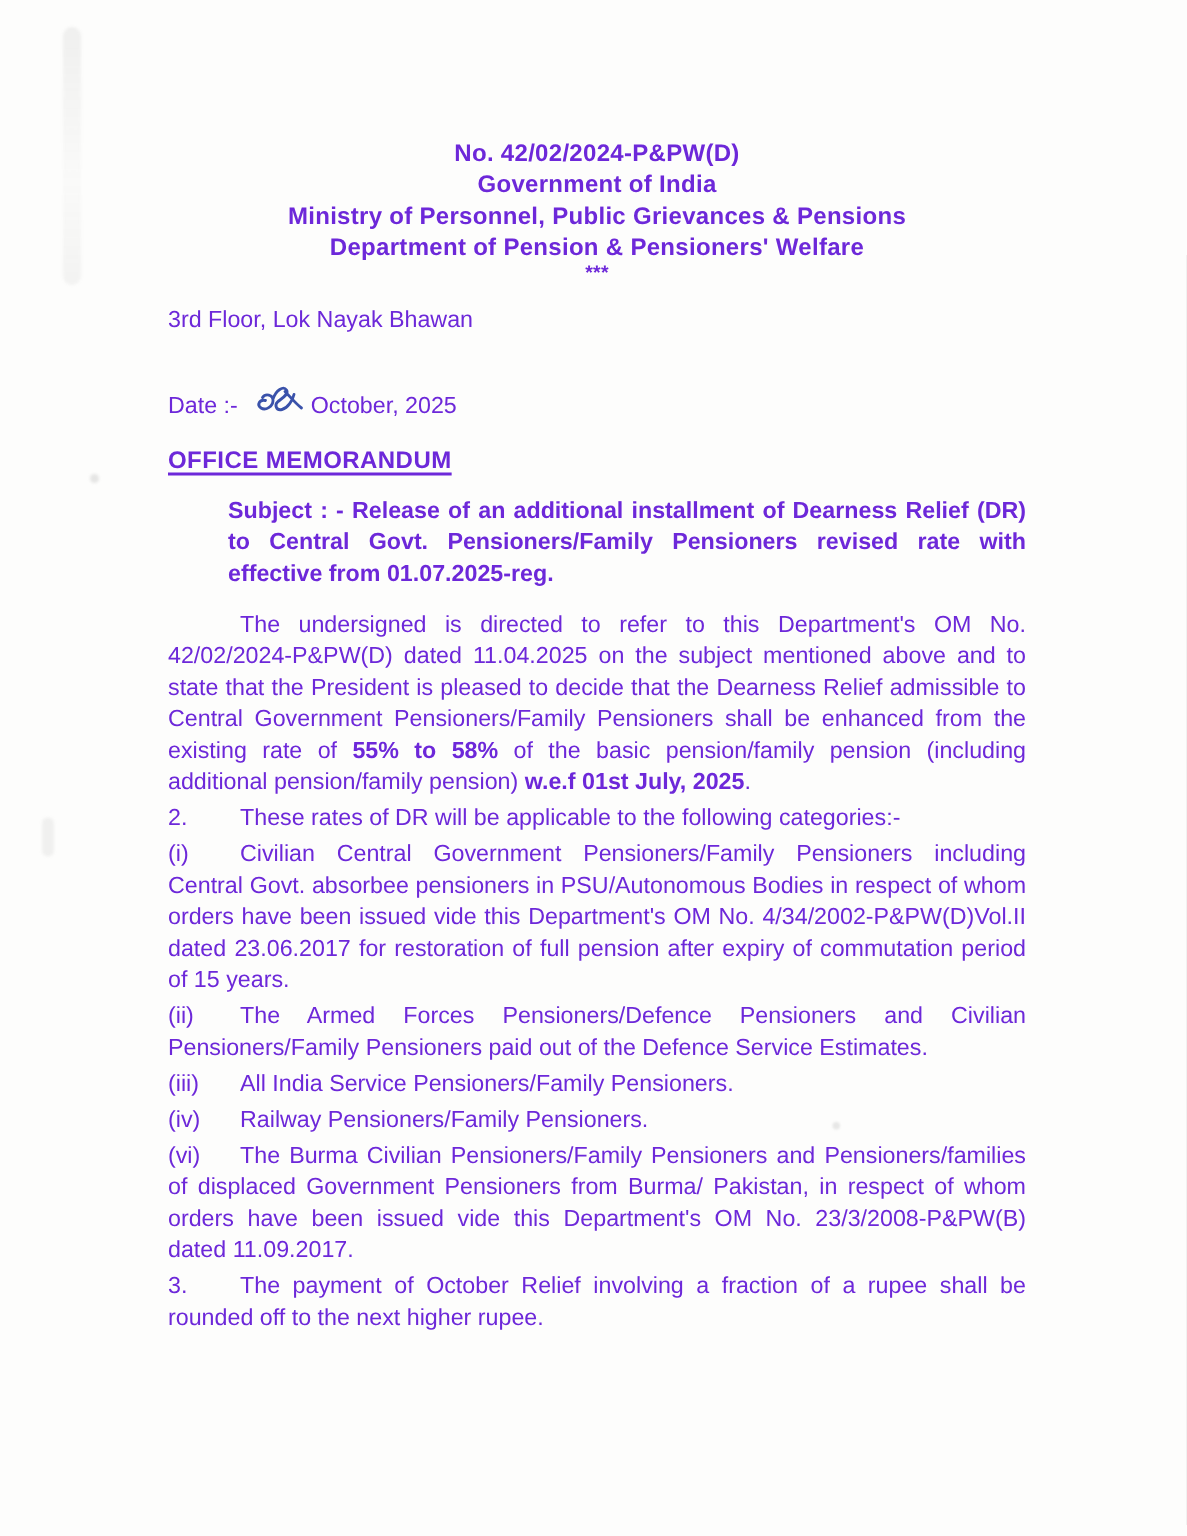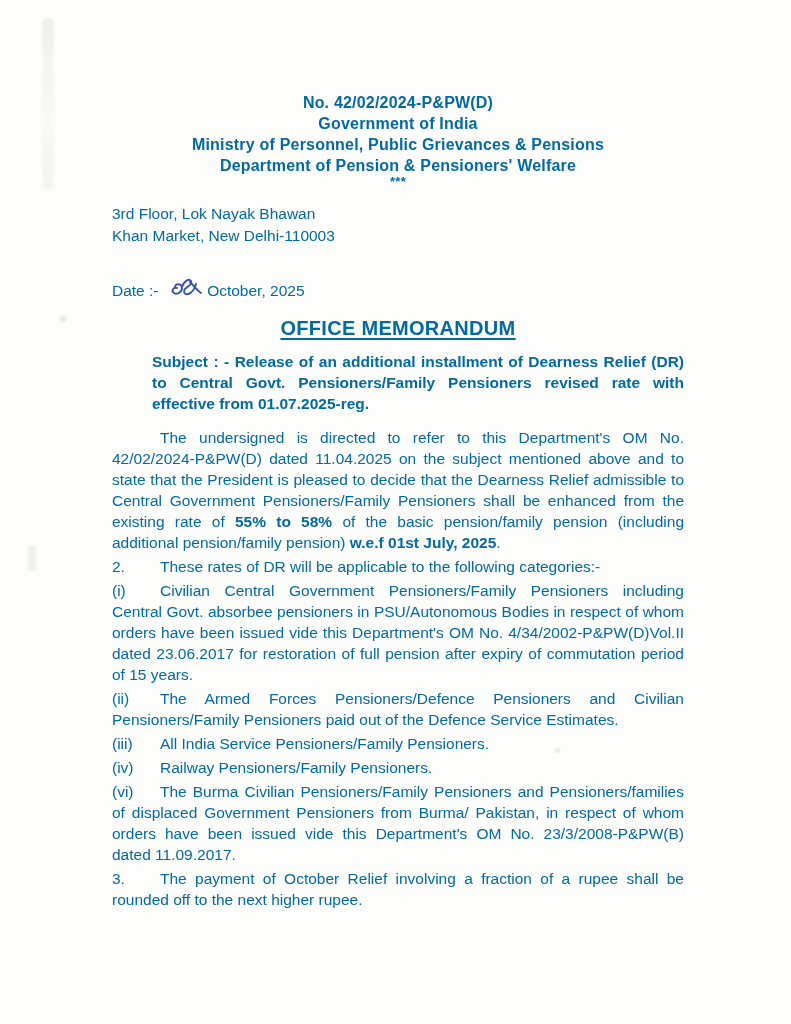--- a/index.html
+++ b/index.html
@@ -3,21 +3,21 @@
 <meta charset="utf-8">
 <style>
   html,body{margin:0;padding:0;background:#e8e8e8;}
   .page{
     position:relative;
     width:791px;height:1024px;
     margin:0 auto;
     background:#fdfdfc;
     overflow:hidden;
     font-family:"Liberation Sans", sans-serif;
-    color:#0369a1;
+    color:#6d28d9;
   }
   .doc{
     position:relative;
     padding:92px 107px 0 112px;
     font-size:15.5px;
     line-height:21px;
   }
   .hdr{
     text-align:center;
     font-weight:700;
@@ -38,23 +38,23 @@
   }
   .date-line{white-space:nowrap;margin-top:29px;}
   .hand-mark{
     vertical-align:-7px;
     margin:0 -7px 0 3px;
     position:relative;
     top:-2px;
   }
   .heading{
     margin-top:15px;
-    text-align:center;
+    text-align:left;
     font-weight:700;
-    font-size:20px;
+    font-size:16px;
   }
   .heading span{
     text-decoration:underline;
     text-underline-offset:3px;
     text-decoration-thickness:1.5px;
     letter-spacing:.3px;
   }
   .subject{
     margin-top:12px;
     font-weight:700;
@@ -98,21 +98,20 @@
     <div class="hdr">
       <div>No. 42/02/2024-P&amp;PW(D)</div>
       <div>Government of India</div>
       <div>Ministry of Personnel, Public Grievances &amp; Pensions</div>
       <div>Department of Pension &amp; Pensioners' Welfare</div>
       <div class="stars">***</div>
     </div>
 
     <div class="addr">
       <div>3rd Floor, Lok Nayak Bhawan</div>
-      <div>Khan Market, New Delhi-110003</div>
       <div class="date-line">
         <span>Date :-</span>
         <svg class="hand-mark" width="44" height="28" viewBox="0 0 44 28" aria-hidden="true">
           <path d="M11 15 C7 14 5 18 8 20 C11 22 16 19 16 15 C16 11 11 10 9 13
                    M16 14 C18 8 23 5 25 8 C27 11 21 14 19 16 C17 18 18 22 22 21 C26 20 29 15 30 11
                    M24 9 C27 12 31 17 35 20" fill="none" stroke-width="1.9" stroke-linecap="round" stroke="#3a52aa"></path>
         </svg>
         <span>October, 2025</span>
       </div>
     </div>

